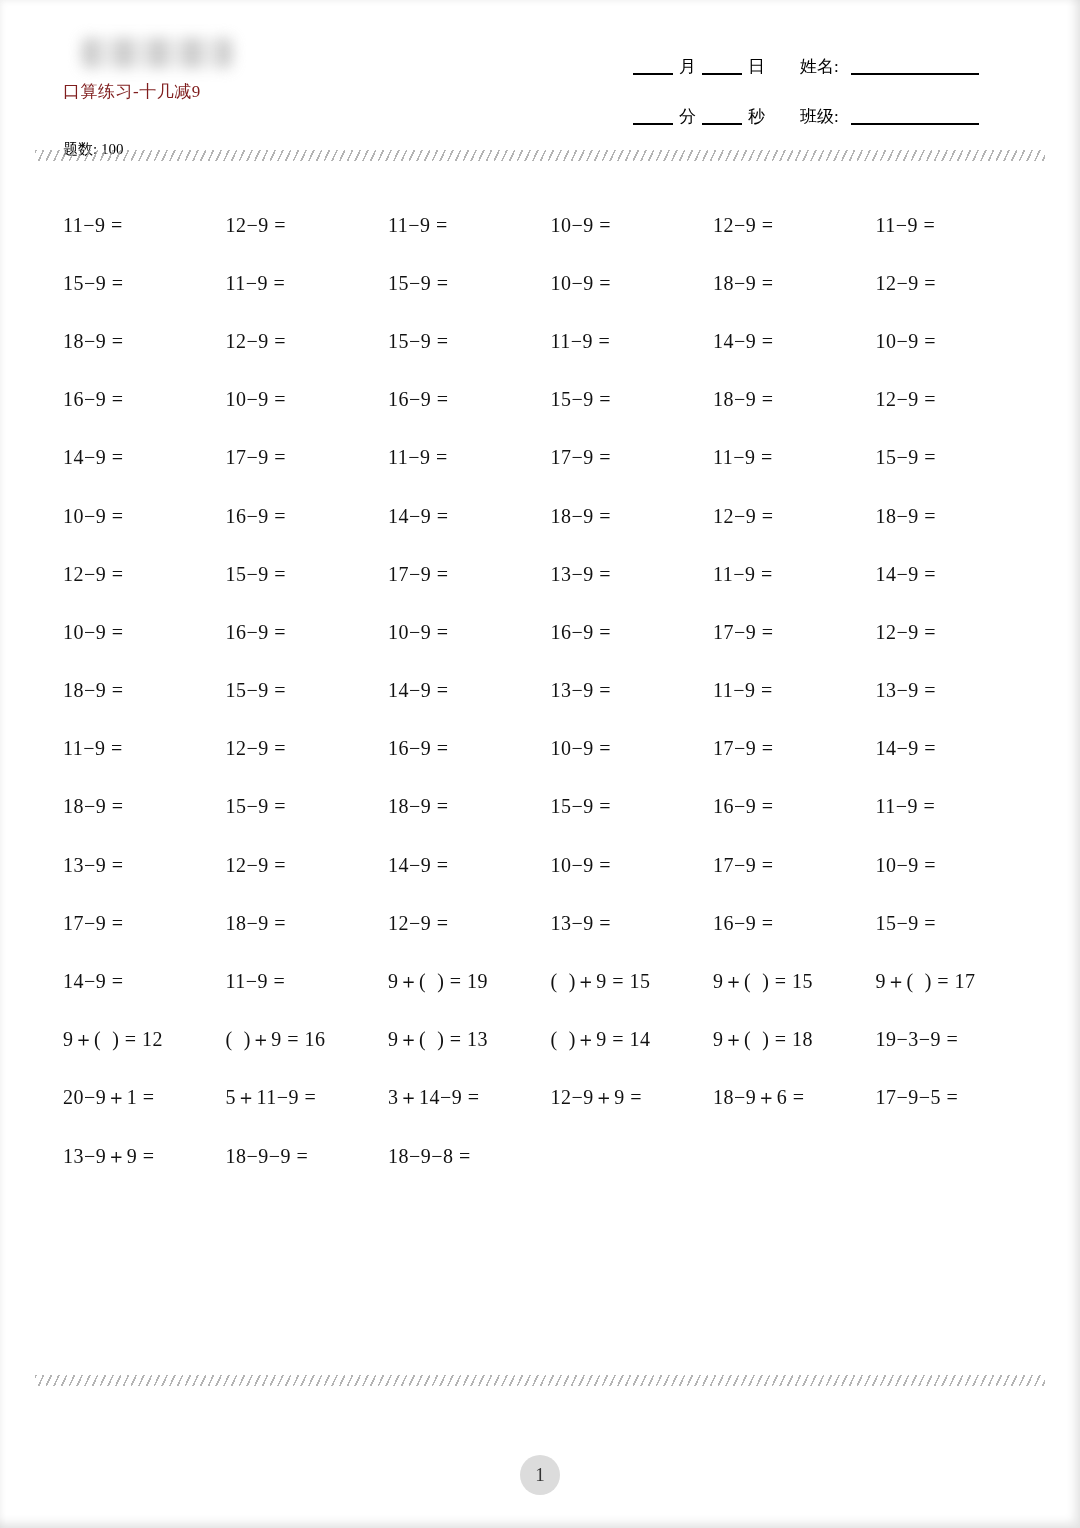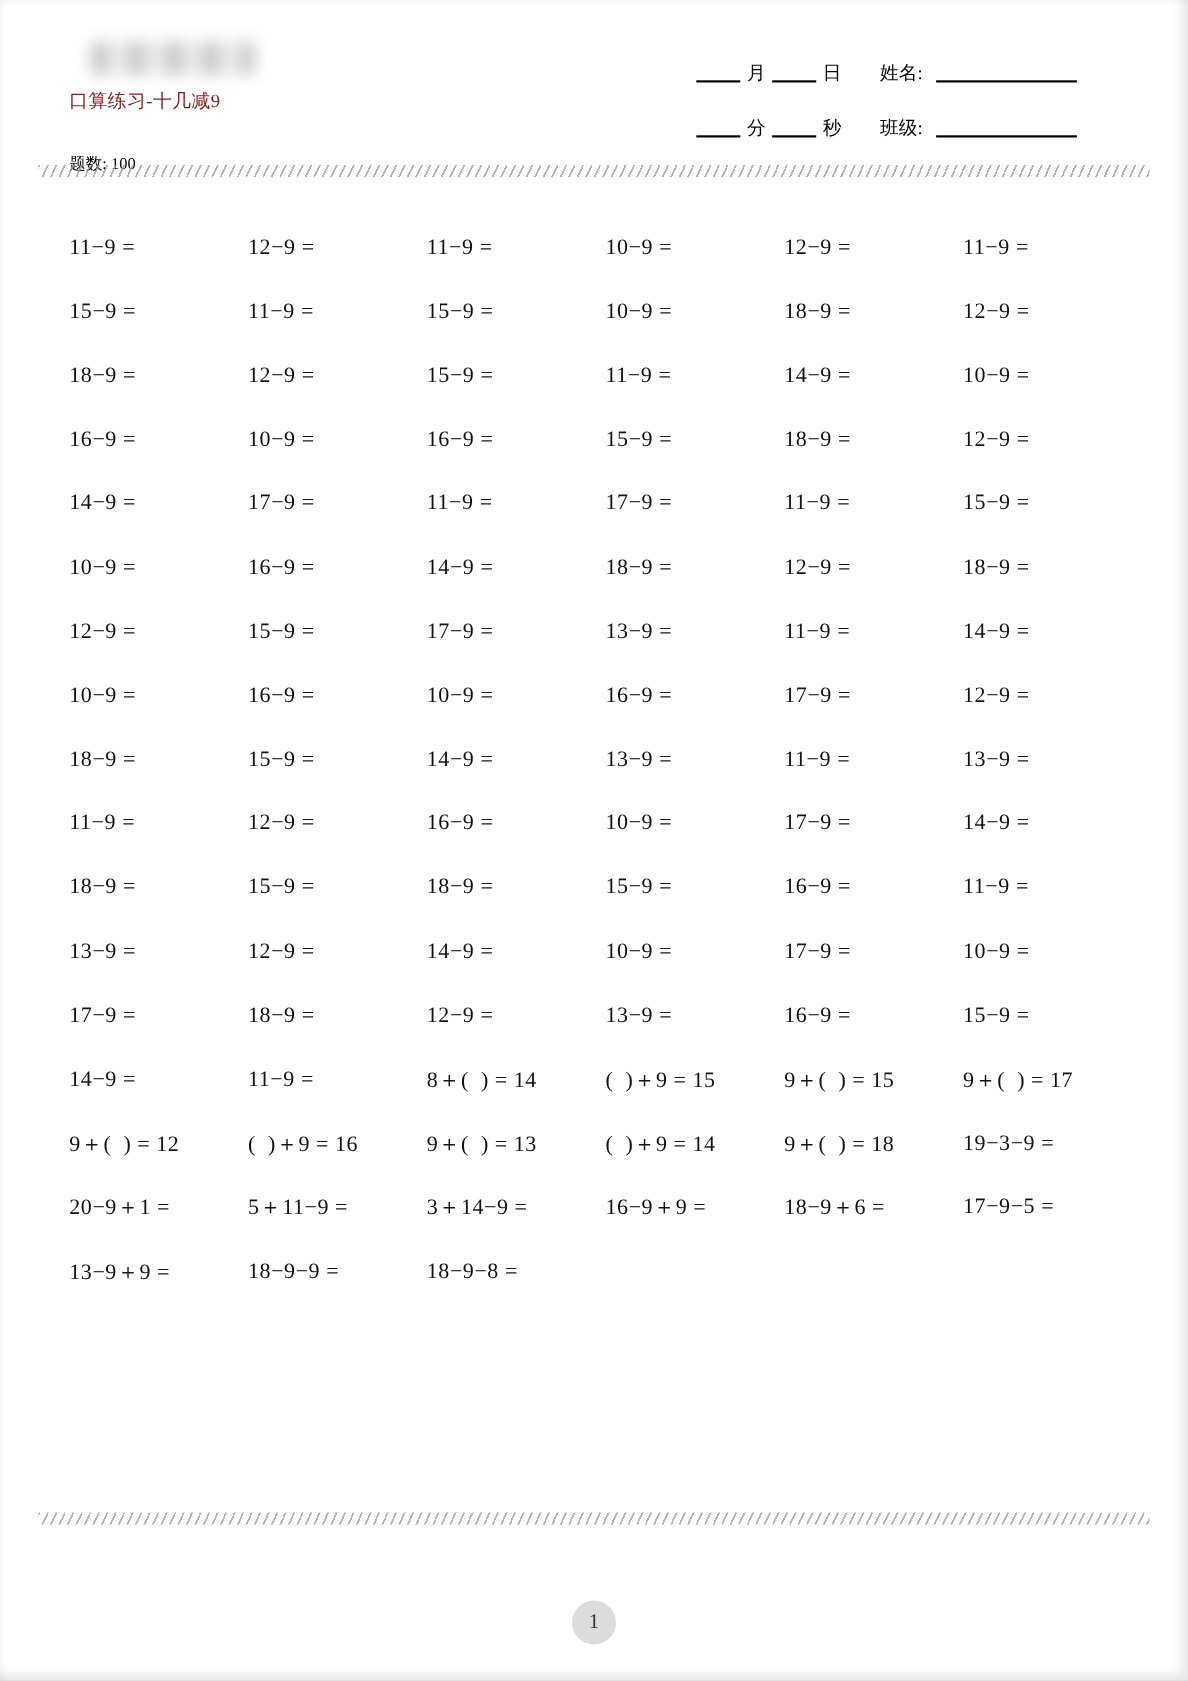--- a/index.html
+++ b/index.html
@@ -208,34 +208,34 @@
       <div class="problem">17−9 =</div>
       <div class="problem">10−9 =</div>
       <div class="problem">17−9 =</div>
       <div class="problem">18−9 =</div>
       <div class="problem">12−9 =</div>
       <div class="problem">13−9 =</div>
       <div class="problem">16−9 =</div>
       <div class="problem">15−9 =</div>
       <div class="problem">14−9 =</div>
       <div class="problem">11−9 =</div>
-      <div class="problem">8＋(  ) = 14</div>
+      <div class="problem">9＋(  ) = 19</div>
       <div class="problem">(  )＋9 = 15</div>
       <div class="problem">9＋(  ) = 15</div>
       <div class="problem">9＋(  ) = 17</div>
       <div class="problem">9＋(  ) = 12</div>
       <div class="problem">(  )＋9 = 16</div>
       <div class="problem">9＋(  ) = 13</div>
       <div class="problem">(  )＋9 = 14</div>
       <div class="problem">9＋(  ) = 18</div>
       <div class="problem">19−3−9 =</div>
       <div class="problem">20−9＋1 =</div>
       <div class="problem">5＋11−9 =</div>
       <div class="problem">3＋14−9 =</div>
-      <div class="problem">16−9＋9 =</div>
+      <div class="problem">12−9＋9 =</div>
       <div class="problem">18−9＋6 =</div>
       <div class="problem">17−9−5 =</div>
       <div class="problem">13−9＋9 =</div>
       <div class="problem">18−9−9 =</div>
       <div class="problem">18−9−8 =</div>
     </div>
 
   <div class="hatch bottom"></div>
 
   <div class="page-badge">

